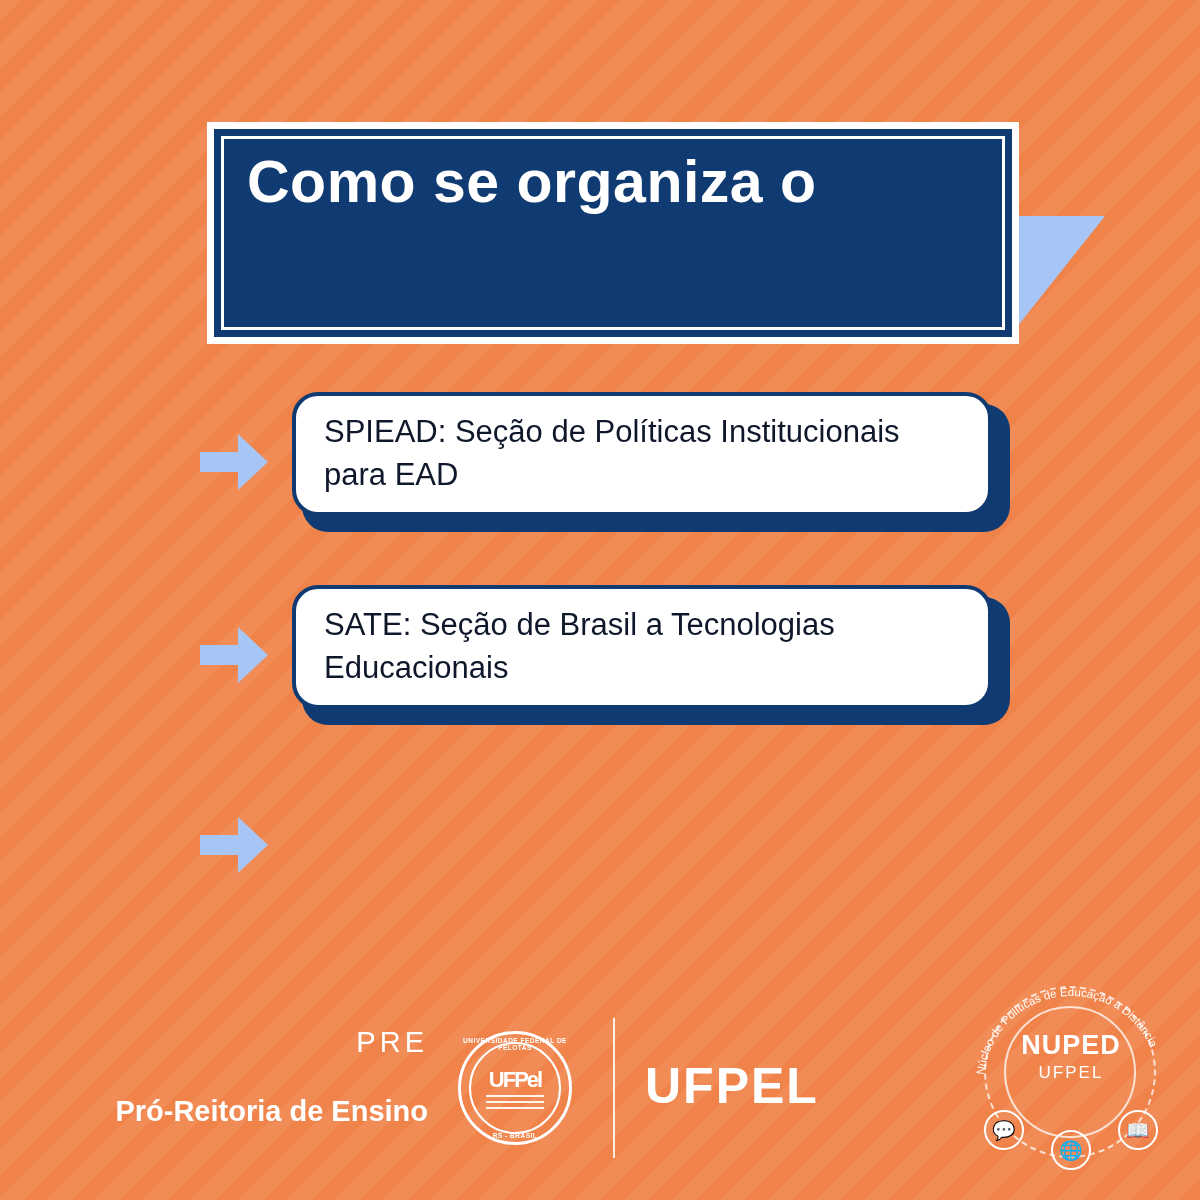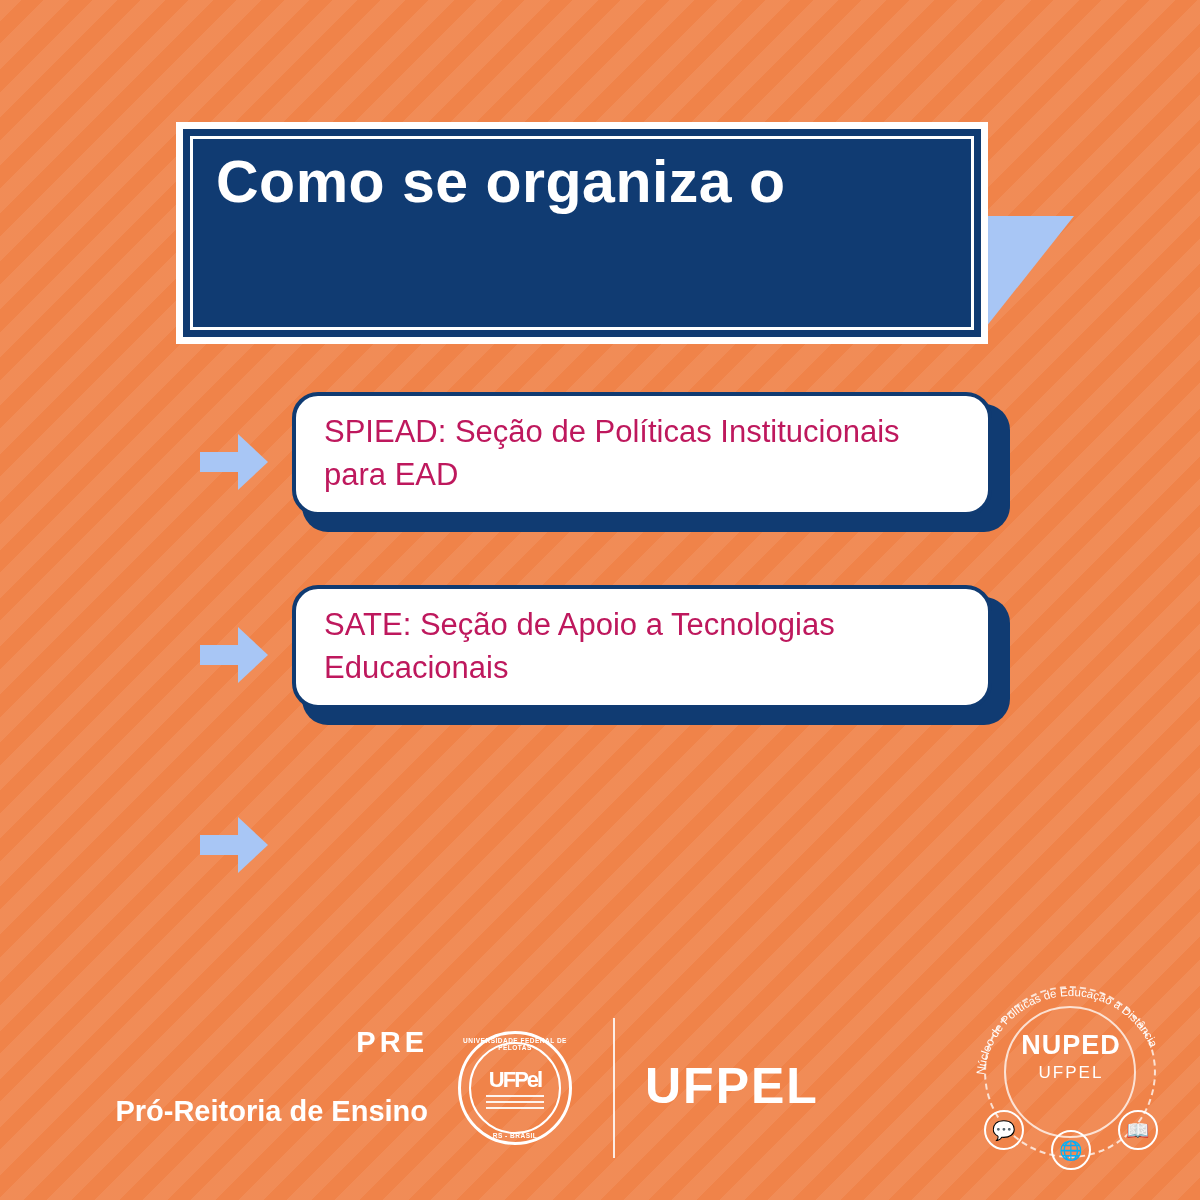--- a/index.html
+++ b/index.html
@@ -26,21 +26,21 @@
       rgba(255,255,255,0.00) 16px,
       rgba(255,255,255,0.075) 16px,
       rgba(255,255,255,0.075) 34px
     );
     pointer-events: none;
   }
 
   
   #title-banner {
     position: absolute;
-    left: 176px;
+    left: 207px;
     top: 122px;
     width: 812px;
     height: 222px;
   }
   #title-outer {
     position: absolute;
     inset: 0;
     border: 7px solid #FFFFFF;
     background: #103B72;
   }
@@ -139,21 +139,21 @@
     width: 700px;
     height: 124px;
     background: #FFFFFF;
     border: 4px solid #103B72;
     border-radius: 26px;
     display: flex;
     align-items: center;
     padding: 0 26px 0 28px;
   }
   .card-text {
-    color: #be185d;
+    color: #0f172a;
     font-size: 31px;
     line-height: 1.38;
     font-weight: normal;
   }
 
   
   #footer {
     position: absolute;
     left: 0;
     bottom: 0;
@@ -164,21 +164,21 @@
   #pre-block {
     position: absolute;
     left: 28px;
     bottom: 72px;
     width: 400px;
     text-align: right;
     color: #FFFFFF;
   }
   #pre-acronym {
     font-size: 29px;
-    font-weight: bold;
+    font-weight: normal;
     letter-spacing: 4px;
     margin-bottom: 4px;
   }
   #pre-name {
     font-size: 29px;
     font-weight: bold;
     margin-top: 36px;
   }
 
   #ufpel-seal {
@@ -349,21 +349,21 @@
 </div>
 
 <div class="item-row" id="row-1">
   <div class="arrow">
     <div class="shaft"></div>
       <div class="head"></div>
   </div>
   <div class="card-wrap">
     <div class="card-shadow"></div>
     <div class="card">
-      <div class="card-text">SATE: Seção de Apoio a Tecnologias Educacionais</div>
+      <div class="card-text">SATE: Seção de Brasil a Tecnologias Educacionais</div>
     </div>
   </div>
 </div>
 
 <div class="item-row" id="row-2">
   <div class="arrow">
     <div class="shaft"></div>
       <div class="head"></div>
   </div>
 </div>

